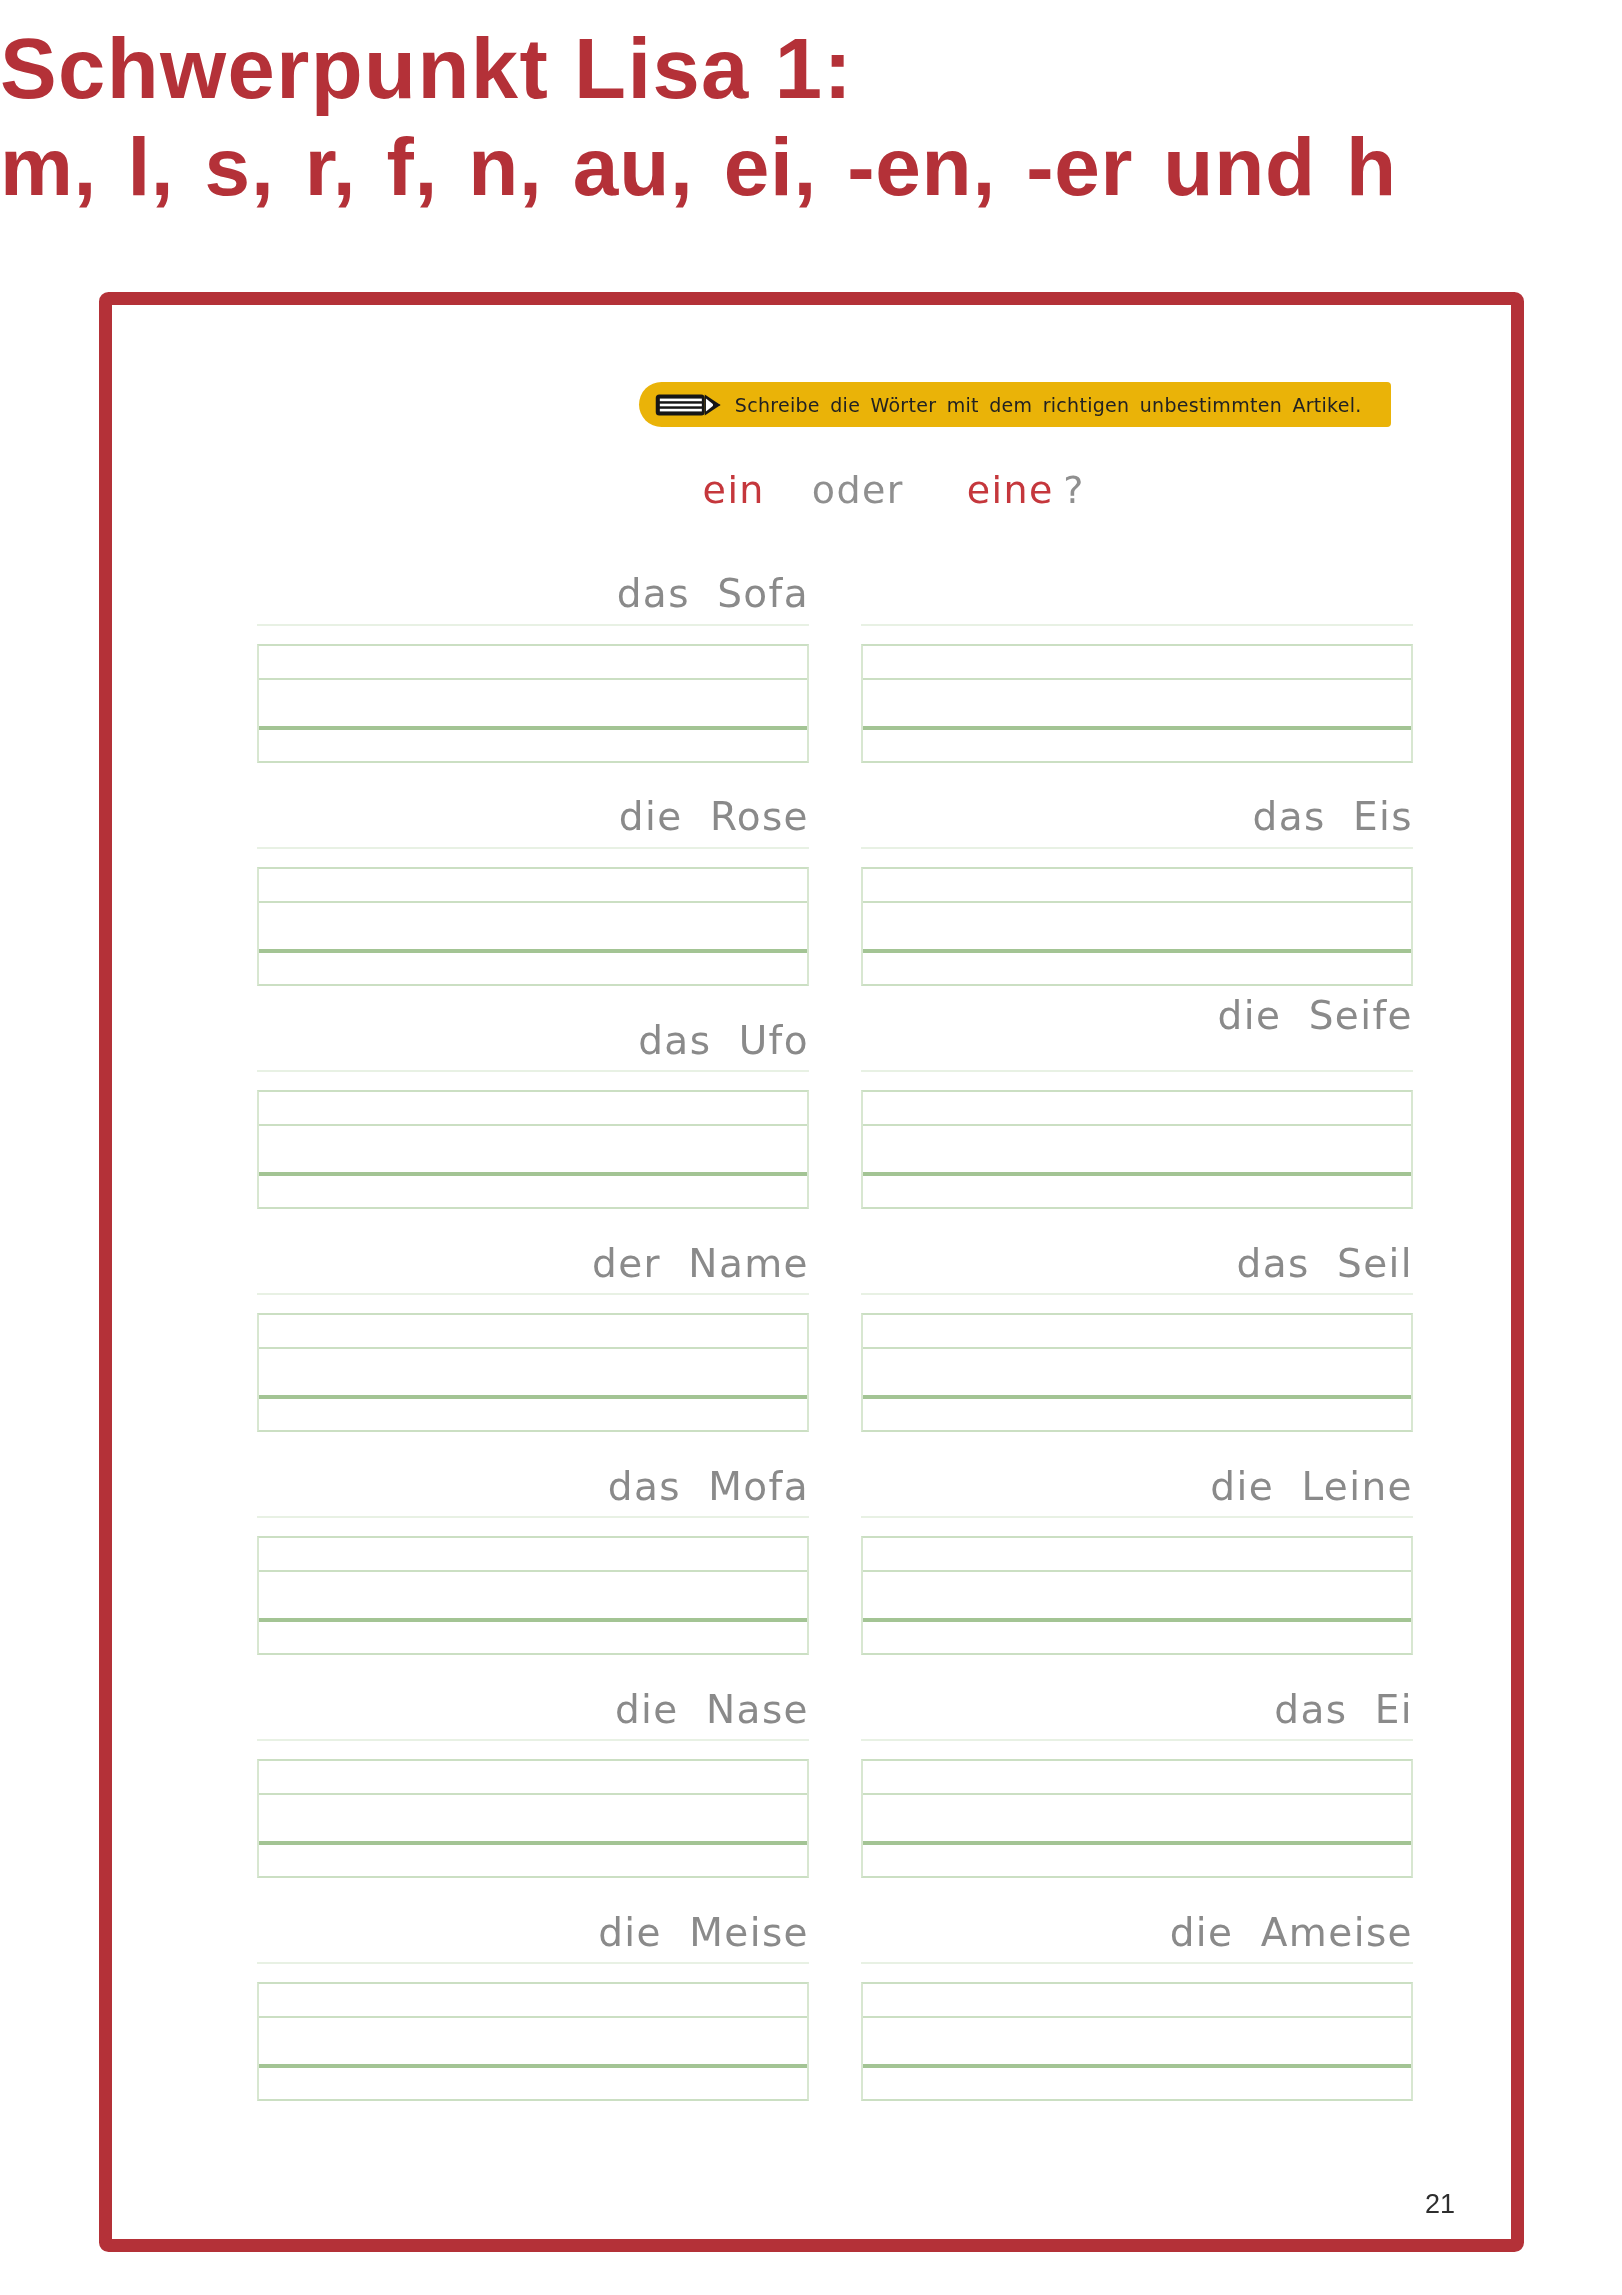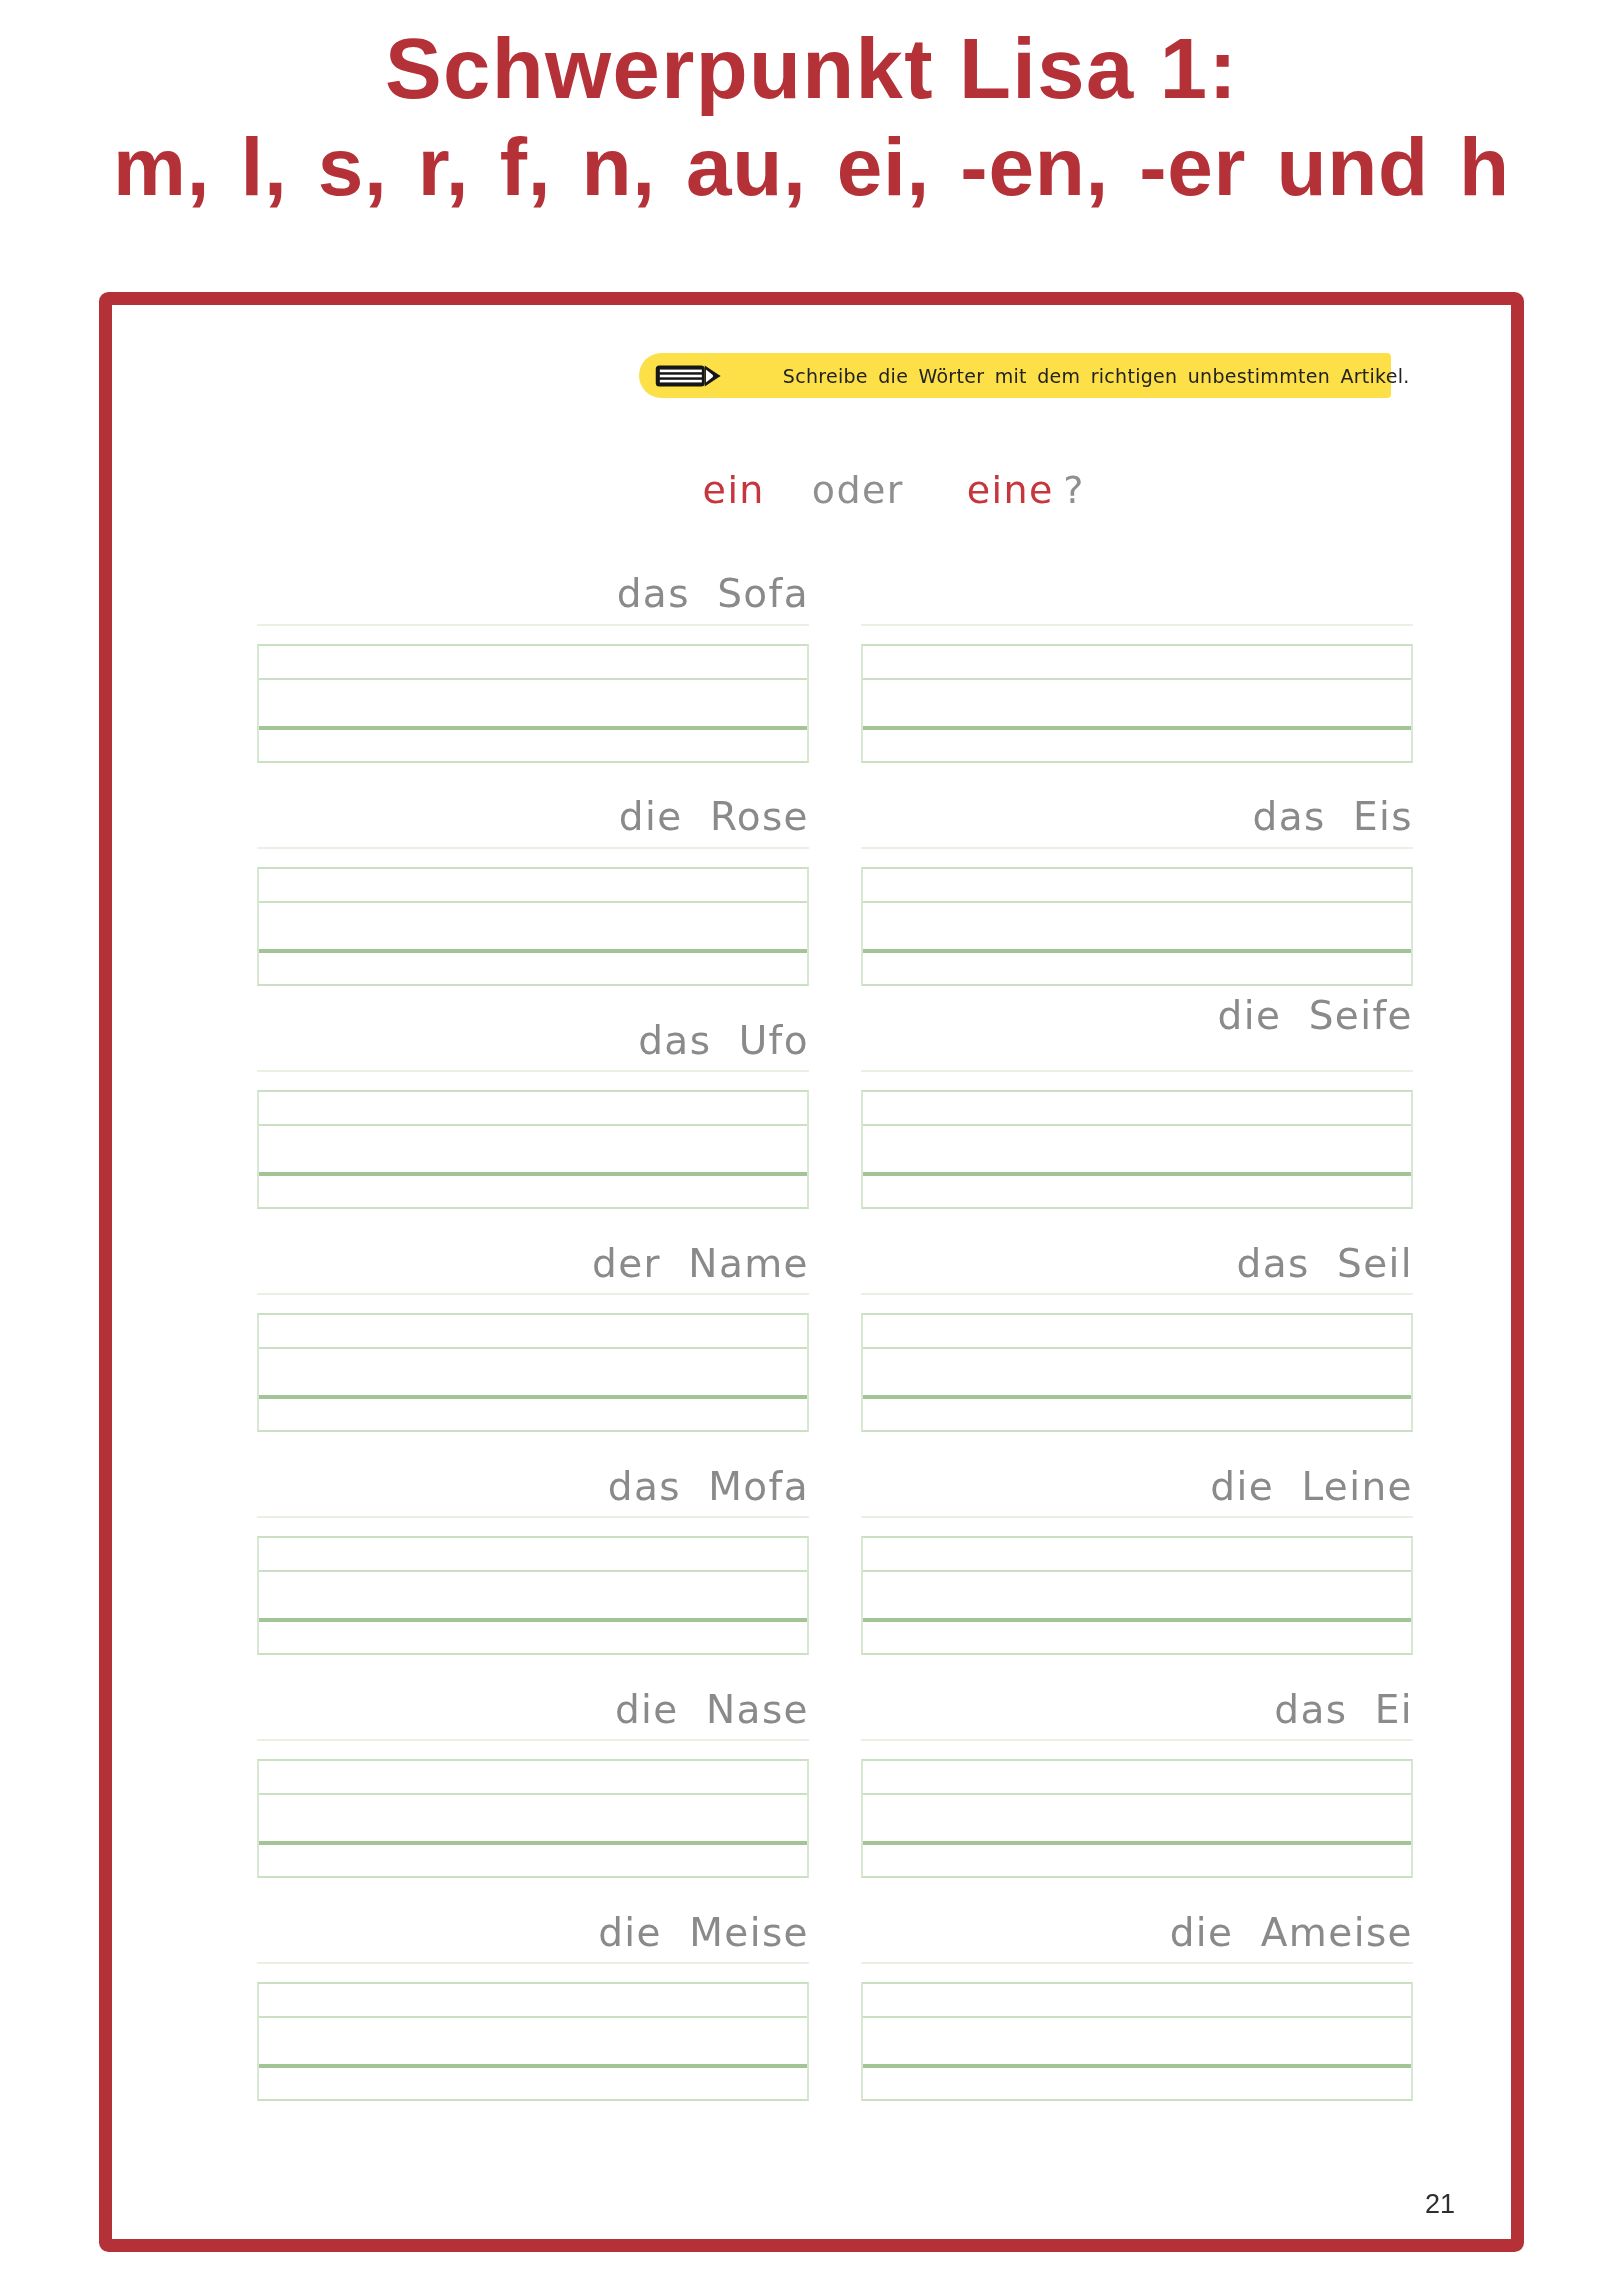--- a/index.html
+++ b/index.html
@@ -1,29 +1,29 @@
 <!DOCTYPE html>
 <html style="font-size:10.8px"><head>
 <meta charset="utf-8">
 <style>
   html,body{margin:0;padding:0;background:#ffffff;}
   .page{position:relative;width:1623px;height:2295px;background:#ffffff;overflow:hidden;
         font-family:"Liberation Sans", sans-serif;}
   
-  .title{position:absolute;left:0;width:1623px;text-align:center;color:#b43138;
+  .title{position:absolute;left:0;width:1623px;color:#b43138;
          font-family:"Liberation Sans", sans-serif;font-weight:bold;}
   .title-1{top:20px;font-size:85px;letter-spacing:1.4px;}
   .title-2{top:120px;font-size:82px;letter-spacing:0.7px;word-spacing:6.8px;white-space:nowrap;}
   
   .frame{position:absolute;left:99px;top:292px;width:1399px;height:1934px;
          border:13.5px solid #b43138;border-radius:9.5px;background:#ffffff;}
   
-  .instruction-bar{position:absolute;left:639px;top:353px;width:752px;height:45px;
-         background:#fde047;border-radius:23px 4px 4px 23px;display:flex;align-items:center;
-         padding-left:15px;box-sizing:border-box;gap:48px;}
+  .instruction-bar{position:absolute;left:639px;top:382px;width:752px;height:45px;
+         background:#eab308;border-radius:23px 4px 4px 23px;display:flex;align-items:center;
+         padding-left:15px;box-sizing:border-box;}
   .pencil{width:70px;height:32px;flex:0 0 auto;margin-right:10.8px;}
   .instruction-text{font-family:"DejaVu Sans", sans-serif;font-size:19px;color:#222222;
          letter-spacing:0.3px;word-spacing:4px;white-space:nowrap;}
   
   .prompt{position:absolute;left:473px;top:468px;width:811px;text-align:center;
          font-family:"DejaVu Sans", sans-serif;font-size:38px;letter-spacing:1.4px;}
   .prompt .red{color:#c5373c;margin-left:40px;}
   .prompt .gray{color:#8f8f8f;margin-left:24px;}
   .prompt span{margin:0 9.5px;}
   .prompt .qm{margin-left:0;}

